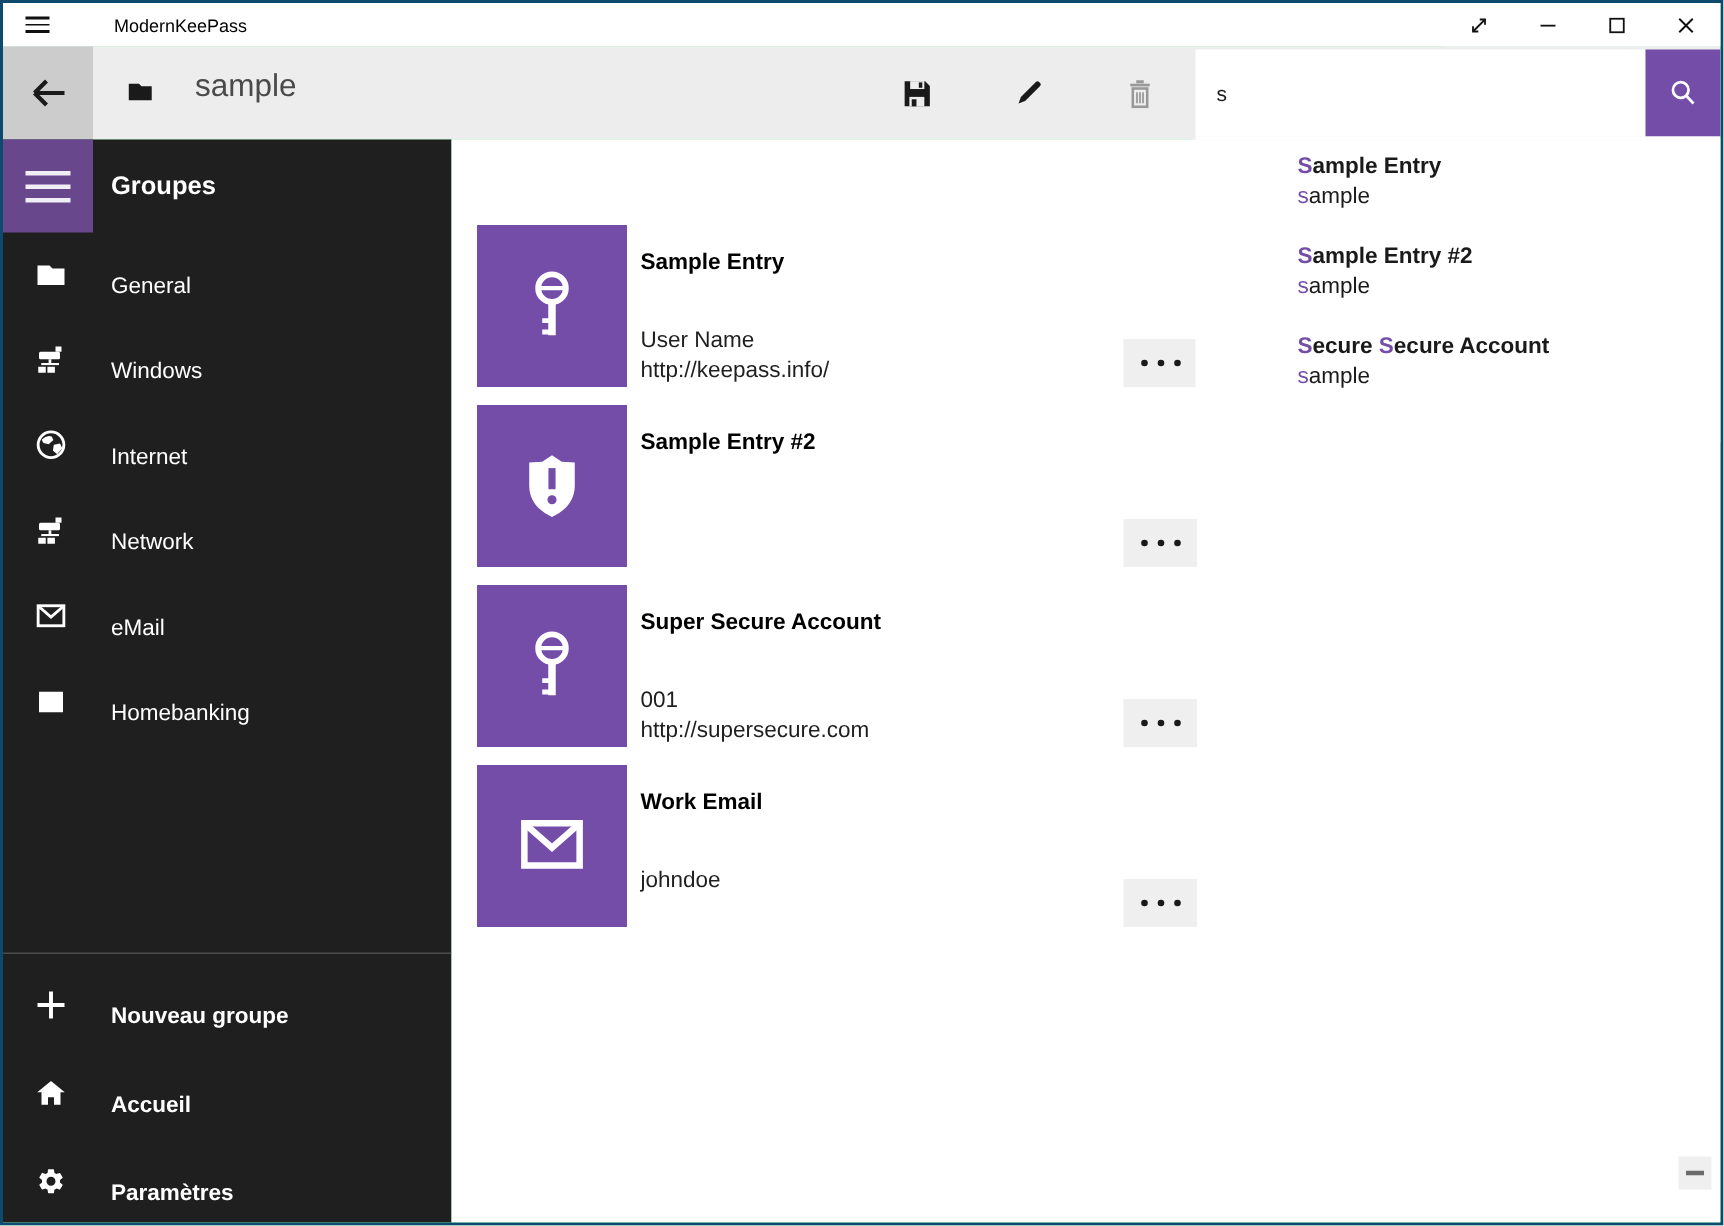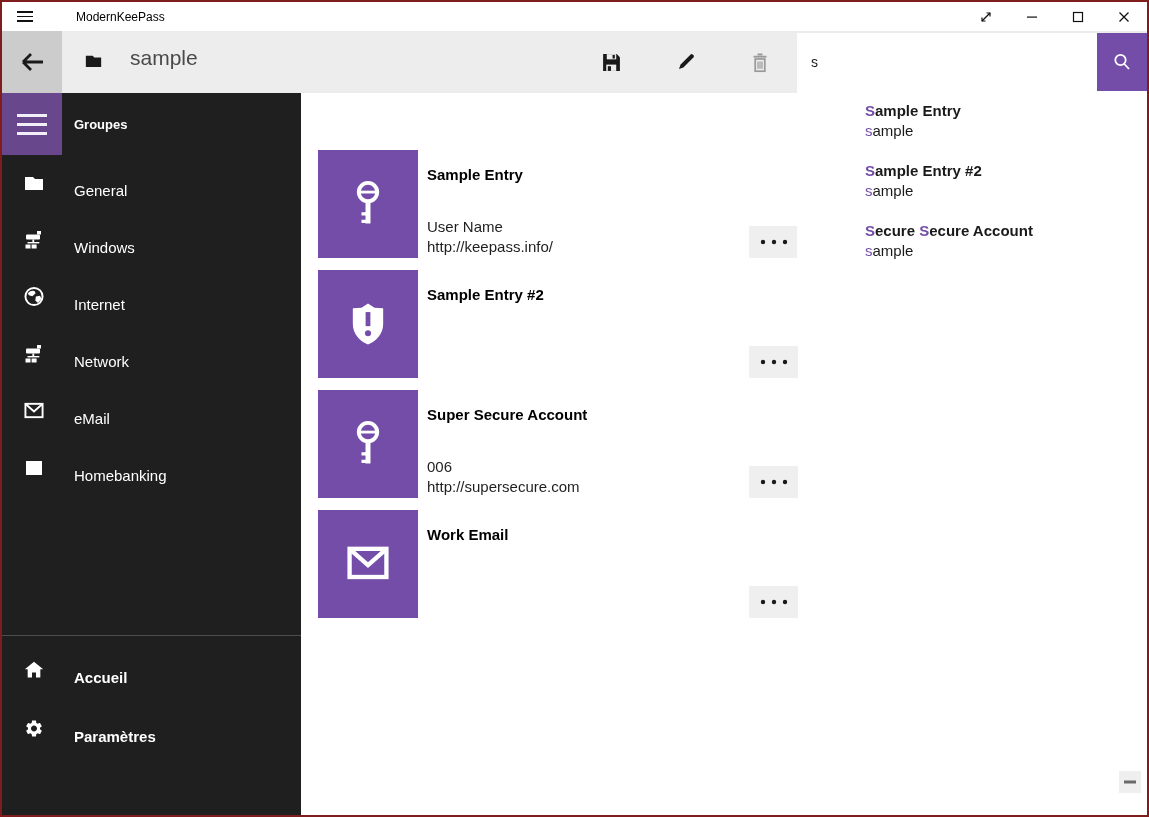--- a/index.html
+++ b/index.html
@@ -1,19 +1,19 @@
 <!DOCTYPE html>
 <html><head>
 <meta charset="utf-8">
 <style>
   html,body{margin:0;padding:0;background:#fff;}
   *{box-sizing:border-box;}
   .window{
     position:relative;width:1149px;height:817px;
-    border:2px solid #7f1d1d;background:#86efac;overflow:hidden;
+    border:2px solid #0c4a6e;background:#86efac;overflow:hidden;
     font-family:"Liberation Sans","DejaVu Sans",sans-serif;
   }
   
   .titlebar{position:absolute;left:0;top:0;right:0;height:29px;background:#fff;display:flex;align-items:center;}
   .titlebar-burger{width:46px;height:29px;display:flex;align-items:center;justify-content:center;flex-direction:column;gap:3px;cursor:default;}
   .titlebar-burger span{display:block;width:16px;height:1.6px;background:#111;}
   .titlebar-title{font-size:12px;color:#000;margin-left:28px;}
   .caption-buttons{position:absolute;right:0;top:0;height:29px;display:flex;}
   .caption-btn{width:46px;height:29px;display:flex;align-items:center;justify-content:center;background:#fff;border:none;padding:0;}
   
@@ -24,21 +24,21 @@
   .tool-btn{position:absolute;top:0;width:48px;height:62px;border:none;background:transparent;display:flex;align-items:center;justify-content:center;padding:0;}
   .tool-save{left:585px;}
   .tool-edit{left:660px;}
   .tool-delete{left:734px;}
   .search-box{position:absolute;left:795px;top:2px;width:300px;height:58px;background:#fff;border:none;padding:0 14px;font-size:14px;color:#1a1a1a;font-family:inherit;outline:none;}
   .search-btn{position:absolute;left:1095px;top:2px;width:50px;height:58px;background:#744da9;border:none;display:flex;align-items:center;justify-content:center;padding:0;}
   
   .sidebar{position:absolute;left:0;top:91px;bottom:0;width:299px;background:#1f1f1f;color:#fff;}
   .pane-burger{position:absolute;left:0;top:0;width:60px;height:62px;background:#68478d;border:none;display:flex;flex-direction:column;align-items:center;justify-content:center;gap:6px;padding:0;}
   .pane-burger span{display:block;width:30px;height:3px;background:#f2eef7;}
-  .pane-title{position:absolute;left:72px;top:0;height:62px;display:flex;align-items:center;font-size:13px;font-weight:bold;color:#fff;}
+  .pane-title{position:absolute;left:72px;top:0;height:62px;display:flex;align-items:center;font-size:17px;font-weight:bold;color:#fff;}
   .group-list{position:absolute;left:0;top:61px;right:0;}
   .side-item{height:57px;display:flex;align-items:center;cursor:default;}
   .side-item .ic{width:20px;height:22px;margin-left:22px;display:flex;align-items:center;justify-content:center;}
   .side-item .lbl{margin-left:30px;font-size:15px;color:#fff;margin-top:16px;}
   .side-divider{position:absolute;left:0;right:0;top:542px;height:1px;background:#4d4d4d;}
   .footer-list{position:absolute;left:0;top:547px;right:0;}
   .footer-list .side-item{height:59px;}
   .footer-list .lbl{font-weight:bold;}
   
   .content{position:absolute;left:299px;top:91px;right:0;bottom:0;background:#fff;}
@@ -212,20 +212,28 @@
         </span>
         <span class="lbl">Homebanking</span>
       </div>
     </div>
 
     <div class="side-divider"></div>
 
     <div class="footer-list">
       <div class="side-item">
         <span class="ic">
+          <svg width="20" height="20" viewBox="0 0 20 20">
+            <path d="M10 1 V19 M1 10 H19" stroke="#fff" stroke-width="2.6" fill="none"></path>
+          </svg>
+        </span>
+        <span class="lbl">Nouveau groupe</span>
+      </div>
+      <div class="side-item">
+        <span class="ic">
           <svg width="22" height="20" viewBox="0 0 24 22">
             <path d="M12 1 L23 10 h-3.4 v10 h-5.2 v-6 h-4.8 v6 H4.4 v-10 H1 z" fill="#fff"></path>
           </svg>
         </span>
         <span class="lbl">Accueil</span>
       </div>
       <div class="side-item">
         <span class="ic">
           <svg width="21" height="21" viewBox="0 0 24 24">
             <path d="M19.14 12.94c.04-.3.06-.61.06-.94 0-.32-.02-.64-.07-.94l2.03-1.58c.18-.14.23-.41.12-.61l-1.92-3.32c-.12-.22-.37-.29-.59-.22l-2.39.96c-.5-.38-1.03-.7-1.62-.94l-.36-2.54c-.04-.24-.24-.41-.48-.41h-3.84c-.24 0-.43.17-.47.41l-.36 2.54c-.59.24-1.13.57-1.62.94l-2.39-.96c-.22-.08-.47 0-.59.22L2.74 8.87c-.12.21-.08.47.12.61l2.03 1.58c-.05.3-.09.63-.09.94s.02.64.07.94l-2.03 1.58c-.18.14-.23.41-.12.61l1.92 3.32c.12.22.37.29.59.22l2.39-.96c.5.38 1.03.7 1.62.94l.36 2.54c.05.24.24.41.48.41h3.84c.24 0 .44-.17.47-.41l.36-2.54c.59-.24 1.13-.56 1.62-.94l2.39.96c.22.08.47 0 .59-.22l1.92-3.32c.12-.22.07-.47-.12-.61l-2.01-1.58zM12 15.6c-1.98 0-3.6-1.62-3.6-3.6s1.62-3.6 3.6-3.6 3.6 1.62 3.6 3.6-1.62 3.6-3.6 3.6z" fill="#fff"></path>
@@ -285,41 +293,42 @@
       <div class="entry-tile">
         <svg width="52" height="52" viewBox="0 0 48 48">
           <circle cx="24" cy="13" r="8.5" fill="none" stroke="#fff" stroke-width="3.6"></circle>
           <path d="M15.5 13 H32.5" stroke="#fff" stroke-width="2.6"></path>
           <path d="M24 21.5 V42" stroke="#fff" stroke-width="4.6"></path>
           <path d="M24 33 h-6 M24 40 h-6" stroke="#fff" stroke-width="3"></path>
         </svg>
       </div>
       <div class="entry-text">
         <div class="entry-title">Super Secure Account</div>
-        <div class="entry-detail entry-user">006</div>
+        <div class="entry-detail entry-user">001</div>
         <div class="entry-detail">http://supersecure.com</div>
       </div>
       <button class="more-btn">
         <svg width="30" height="6" viewBox="0 0 30 6">
           <circle cx="4" cy="3" r="2.2" fill="#1a1a1a"></circle>
             <circle cx="15" cy="3" r="2.2" fill="#1a1a1a"></circle>
             <circle cx="26" cy="3" r="2.2" fill="#1a1a1a"></circle>
         </svg>
       </button>
     </div>
 
     <div class="entry-row" style="top:417px;">
       <div class="entry-tile">
         <svg width="52" height="44" viewBox="0 0 48 40">
           <rect x="7" y="6" width="34" height="26" fill="none" stroke="#fff" stroke-width="4"></rect>
           <path d="M8 7 L24 21 L40 7" fill="none" stroke="#fff" stroke-width="4"></path>
         </svg>
       </div>
       <div class="entry-text">
         <div class="entry-title">Work Email</div>
+        <div class="entry-detail entry-user">johndoe</div>
         <div class="entry-detail"></div>
       </div>
       <button class="more-btn">
         <svg width="30" height="6" viewBox="0 0 30 6">
           <circle cx="4" cy="3" r="2.2" fill="#1a1a1a"></circle>
             <circle cx="15" cy="3" r="2.2" fill="#1a1a1a"></circle>
             <circle cx="26" cy="3" r="2.2" fill="#1a1a1a"></circle>
         </svg>
       </button>
     </div>

